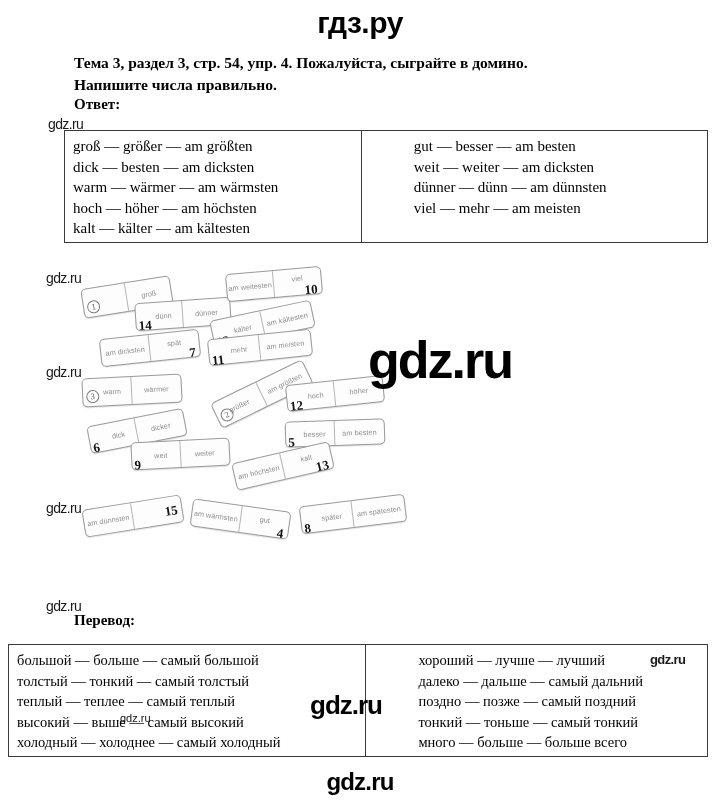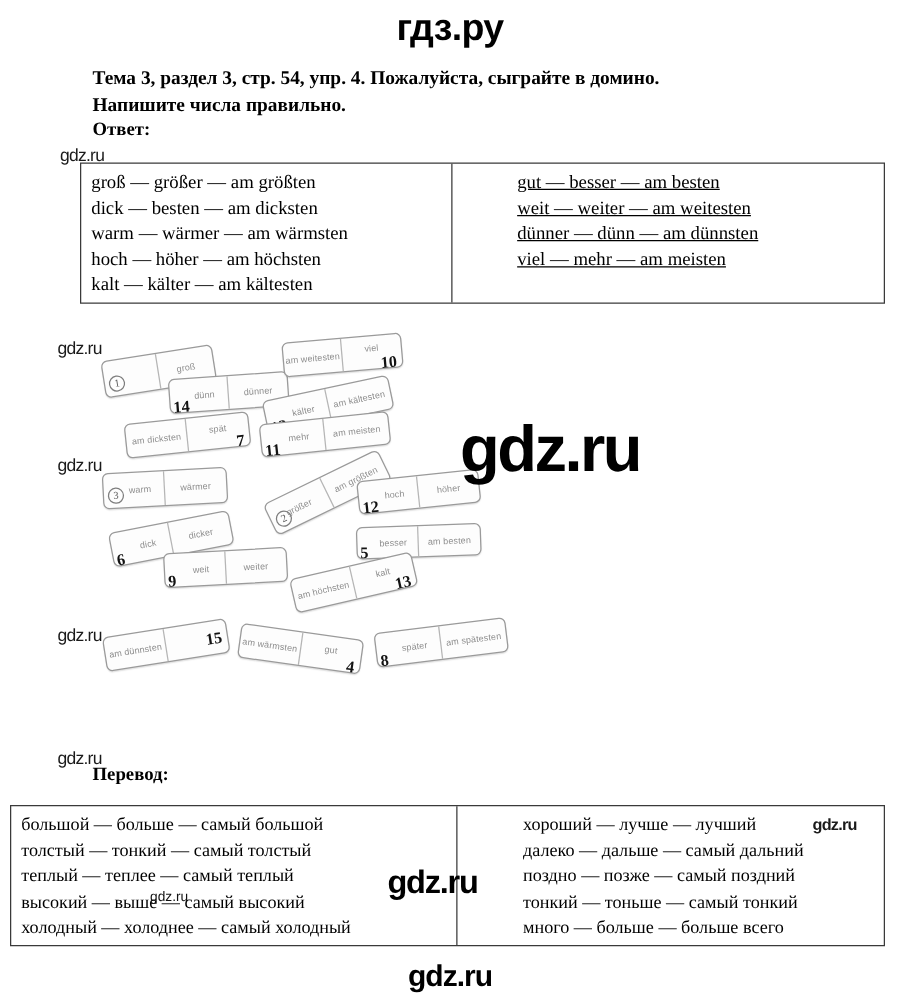--- a/index.html
+++ b/index.html
@@ -128,21 +128,21 @@
     white-space: nowrap;
   }
 
   #answer-table {
     left: 64px;
     top: 130px;
     width: 644px;
     height: 113px;
   }
   #answer-table .col.left  { width: 318px; }
-  #answer-table .col.right { width: 326px; padding-left: 11px; text-decoration: underline; }
+  #answer-table .col.right { width: 326px; padding-left: 11px; }
 
   #translation-table {
     left: 8px;
     top: 644px;
     width: 700px;
     height: 113px;
   }
   #translation-table .col.left  { width: 381px; }
   #translation-table .col.right { width: 319px; padding-left: 11px; }
   #translation-table .row { font-size: 14.5px; }
@@ -222,21 +222,21 @@
 <div class="wordtable" id="answer-table">
   <div class="col left">
     <div class="row">groß — größer — am größten</div>
     <div class="row">dick — besten — am dicksten</div>
     <div class="row">warm — wärmer — am wärmsten</div>
     <div class="row">hoch — höher — am höchsten</div>
     <div class="row">kalt — kälter — am kältesten</div>
   </div>
   <div class="col right">
     <div class="row">gut — besser — am besten</div>
-    <div class="row">weit — weiter — am weitesten</div>
+    <div class="row">weit — weiter — am dicksten</div>
     <div class="row">dünner — dünn — am dünnsten</div>
     <div class="row">viel — mehr — am meisten</div>
   </div>
 </div>
 
 <div class="wm-small" style="left:46px; top:270px;">gdz.ru</div>
 <div class="wm-small" style="left:46px; top:364px;">gdz.ru</div>
 <div class="wm-small" style="left:46px; top:500px;">gdz.ru</div>
 <div class="wm-small" style="left:46px; top:598px;">gdz.ru</div>
 

